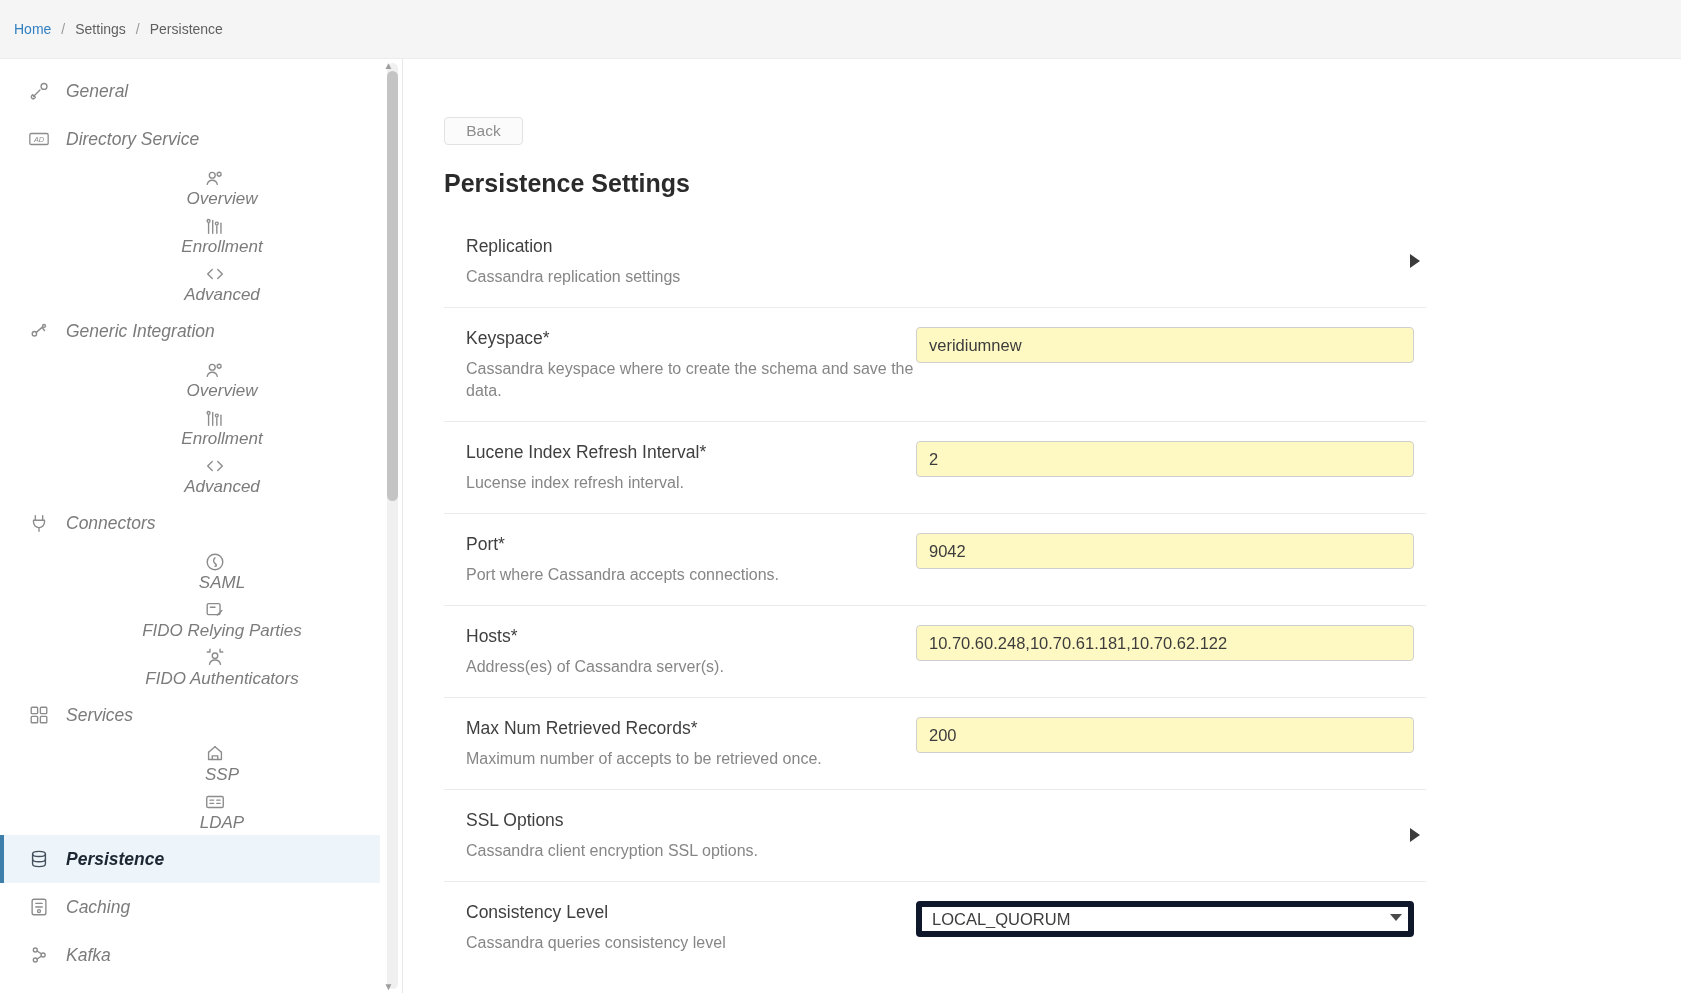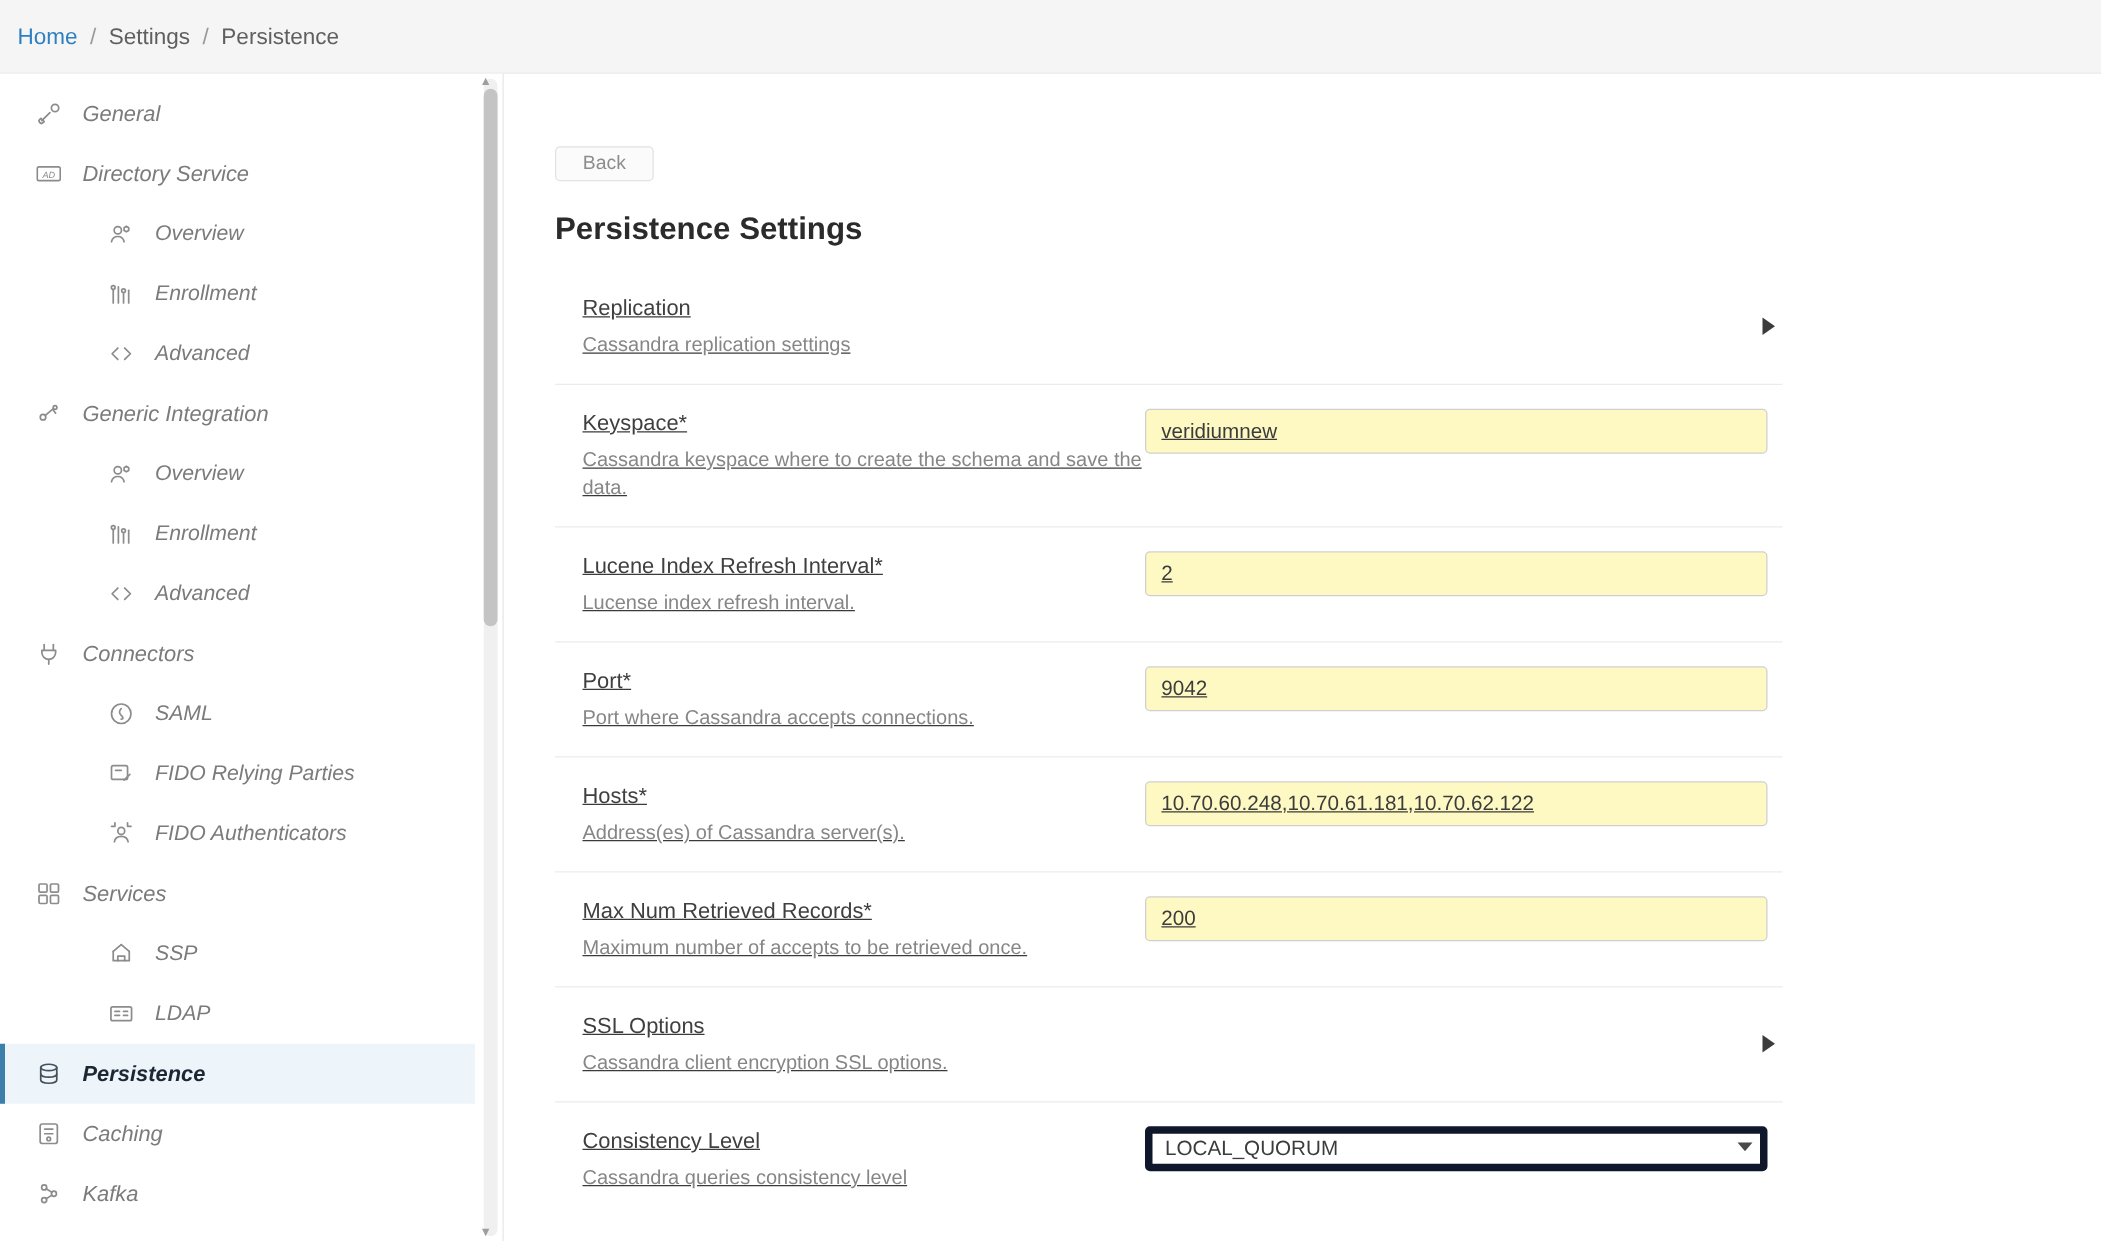--- a/index.html
+++ b/index.html
@@ -14,21 +14,21 @@
     overflow: hidden;
   }
 
   
   .breadcrumb {
     height: 59px;
     background: #f5f5f5;
     display: flex;
     align-items: center;
     padding-left: 14px;
-    font-size: 18px;
+    font-size: 14px;
     color: #666;
     border-bottom: 1px solid #ececec;
   }
   .breadcrumb .crumb-link { color: #2f7fc1; cursor: pointer; }
   .breadcrumb .crumb { color: #5f5f5f; }
   .breadcrumb .sep { margin: 0 10px; color: #9a9a9a; }
 
   
   .layout {
     display: flex;
@@ -54,21 +54,21 @@
   .nav-item {
     display: flex;
     align-items: center;
     height: 48px;
     padding-left: 26px;
     font-size: 17.5px;
     color: #7b7b7b;
     cursor: pointer;
     white-space: nowrap;
   }
-  .nav-item.sub { padding-left: 84px; font-size: 17px; }
+  .nav-item.sub { padding-left: 64px; font-size: 17px; flex-direction: column; }
   .nav-item .ico {
     width: 26px;
     flex: 0 0 26px;
     margin-right: 14px;
     display: flex;
     align-items: flex-end;
     justify-content: center;
     color: #8c8c8c;
   }
   .nav-item.sub .ico { color: #8c8c8c; }
@@ -139,21 +139,20 @@
     margin: 24px 0 0 19px;
   }
 
   .rows { margin-top: 18px; width: 982px; margin-left: 19px; }
   .row {
     display: flex;
     align-items: flex-start;
     border-bottom: 1px solid #ececec;
     padding: 18px 0 19px 22px;
     min-height: 60px;
-    text-decoration: underline;
   }
   .row:last-child { border-bottom: none; }
   .row-label-col {
     width: 450px;
     flex: 0 0 450px;
   }
   .row-label {
     font-size: 17.5px;
     color: #3f3f3f;
     line-height: 24px;

